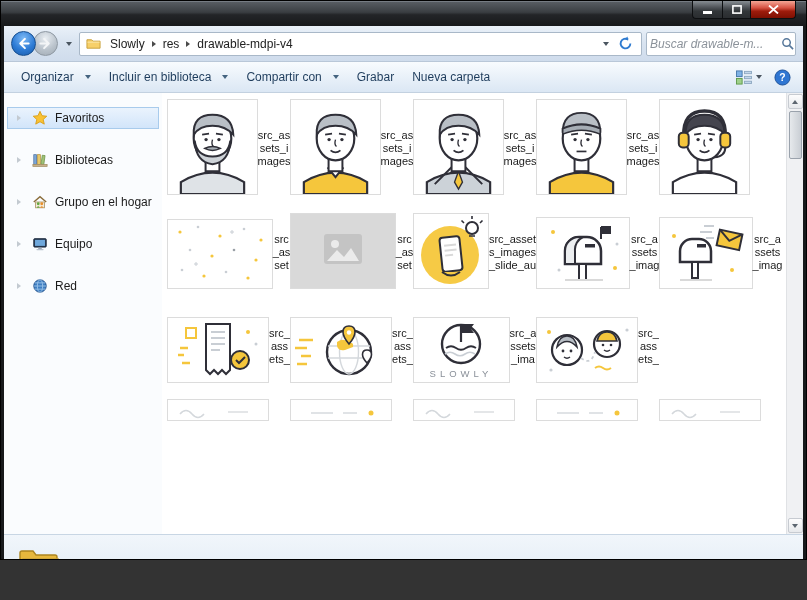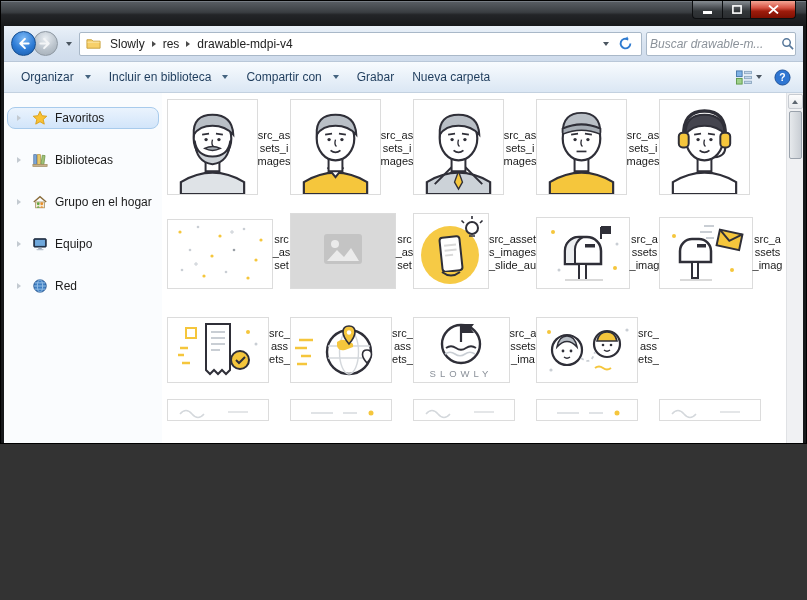--- a/index.html
+++ b/index.html
@@ -1,17 +1,17 @@
 <!DOCTYPE html>
 <html><head>
 <meta charset="utf-8">
 <style>
   * { box-sizing: border-box; }
   body { margin:0; font-family:"Liberation Sans", sans-serif; background:#333; }
-  .window { width:807px; height:444px; background:#17191b; border:1px solid #000; position:relative; overflow:hidden; }
+  .window { width:807px; height:560px; background:#17191b; border:1px solid #000; position:relative; overflow:hidden; }
 
   
   .titlebar { height:25px; background:linear-gradient(#5a5f65,#3a3e42 45%,#232528 55%,#17191b);
               box-shadow:inset 0 1px 0 #767c83; position:relative; }
   .win-controls { position:absolute; top:0; right:10px; display:flex; }
   .wbtn { height:18px; display:flex; align-items:center; justify-content:center;
           border:1px solid #0d0f11; border-top:none; }
   .wbtn.minb { width:30px; border-radius:0 0 0 4px; border-right:none;
           background:linear-gradient(#878d93,#4c5055 40%,#323639 60%,#2a2d30); }
   .wbtn.maxb { width:29px; background:linear-gradient(#878d93,#4c5055 40%,#323639 60%,#2a2d30); }
@@ -52,21 +52,21 @@
   .tb-item { display:flex; align-items:center; gap:11px; padding:5px 9px; border-radius:2px; white-space:nowrap; }
   .tb-item .caret-down { border-top-color:#44637f; }
   .tb-right { margin-left:auto; display:flex; align-items:center; gap:12px; padding-right:4px; }
   .views-btn { display:flex; align-items:center; gap:3px; }
 
   
   .main { display:flex; height:441px; background:#fff; }
   .sidebar { width:158px; flex:none; padding-top:14px; background:#fafcfe; }
   .side-item { height:22px; margin:0 3px 20px 3px; display:flex; align-items:center; gap:7px;
                padding-left:24px; font-size:12px; color:#1b1b1b; border:1px solid transparent;
-               border-radius:8px; position:relative; white-space:nowrap; }
+               border-radius:0; position:relative; white-space:nowrap; }
   .side-item.selected { background:linear-gradient(#eaf3fd,#d2e5fa); border-color:#a8cbec; }
   .expander { position:absolute; left:9px; width:0; height:0; border-top:3.5px solid transparent;
               border-bottom:3.5px solid transparent; border-left:4.5px solid #c3cad1; }
   .side-icon { display:flex; align-items:center; }
 
   .content { flex:1; padding:6px 0 0 6px; overflow:hidden; position:relative; background:#fff; }
   .file-row { display:flex; margin-bottom:13px; }
   .fcell { width:123px; flex:none; display:flex; flex-direction:row; align-items:center; }
   .thumbbox { display:flex; align-items:flex-end; justify-content:center; margin-bottom:5px; }
   .row-0 .thumbbox { height:95px; }

